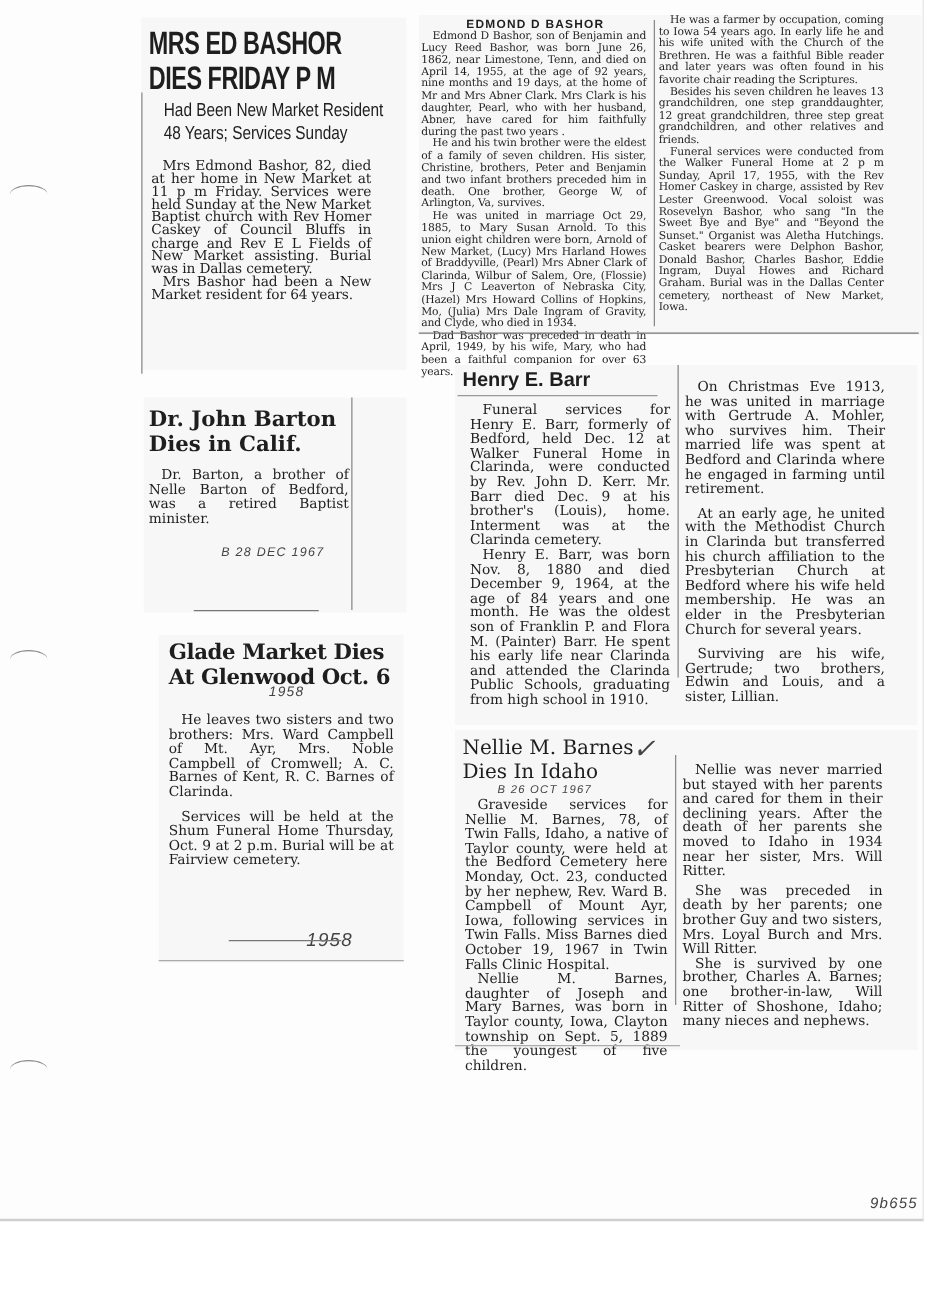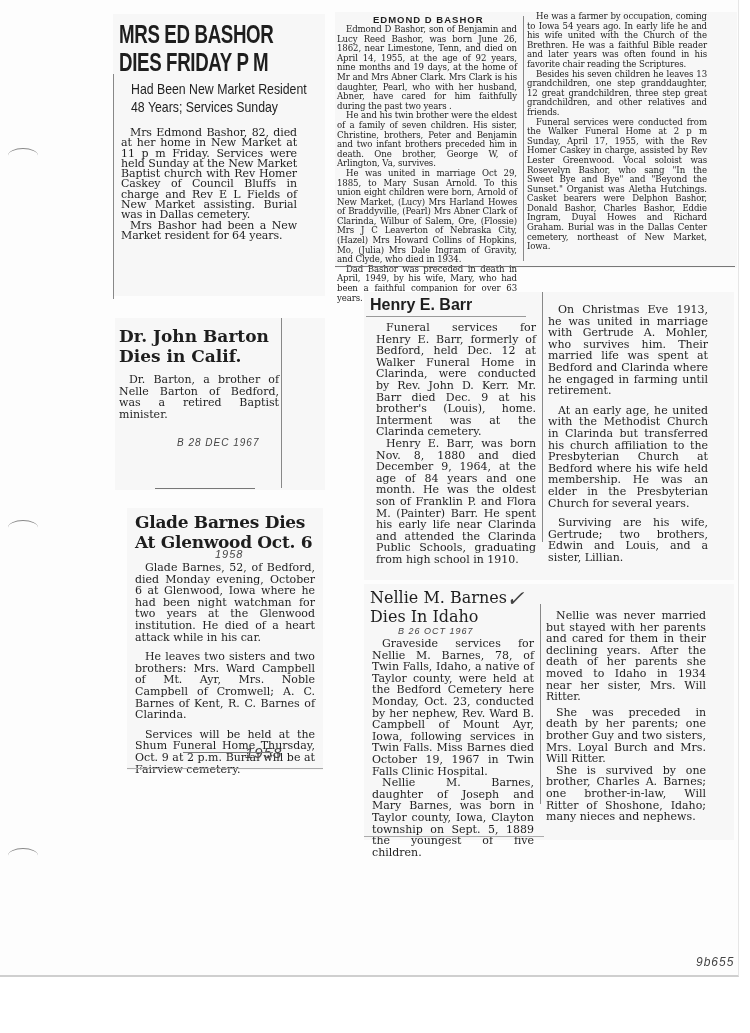--- a/index.html
+++ b/index.html
@@ -83,26 +83,25 @@
     <div class="txt2" style="position:absolute; left:4px; top:56px; width:160px;">
       <p>Dr. Barton, a brother of Nelle Barton of Bedford, was a retired Baptist minister.</p>
     </div>
     <div class="hand" style="position:absolute; left:62px; top:119px; font-size:10px;">B 28 DEC 1967</div>
     <div class="vrule" style="left:166px; top:0; height:170px;"></div>
     <div class="rule" style="left:40px; top:170px; width:100px;"></div>
   </div>
 
   <div class="clip" style="left:127px; top:508px; width:196px; height:262px;">
     <div style="position:absolute; left:8px; top:4px; font-weight:bold; font-size:17px; line-height:20px; letter-spacing:-0.3px;">
-      <div>Glade Barnes Dies</div>
+      <div>Glade Market Dies</div>
       <div>At Glenwood Oct. 6</div>
     </div>
     <div class="hand" style="position:absolute; left:88px; top:40px; font-size:11px;">1958</div>
     <div class="txt2" style="position:absolute; left:8px; top:54px; width:180px;">
-      <p>Glade Barnes, 52, of Bedford, died Monday evening, October 6 at Glenwood, Iowa where he had been night watchman for two years at the Glenwood institution. He died of a heart attack while in his car.</p>
       <p style="margin-top:8px;">He leaves two sisters and two brothers: Mrs. Ward Campbell of Mt. Ayr, Mrs. Noble Campbell of Cromwell; A. C. Barnes of Kent, R. C. Barnes of Clarinda.</p>
       <p style="margin-top:8px;">Services will be held at the Shum Funeral Home Thursday, Oct. 9 at 2 p.m. Burial will be at Fairview cemetery.</p>
     </div>
     <div class="hand" style="position:absolute; left:118px; top:236px; font-size:15px;">1958</div>
     <div class="rule" style="left:56px; top:244px; width:90px;"></div>
     <div class="rule" style="left:0; top:260px; width:196px; border-color:#aaa;"></div>
   </div>
 
   <div class="clip" style="left:364px; top:292px; width:370px; height:288px;">
     <div style="position:absolute; left:6px; top:4px; font-family:'Liberation Sans',sans-serif; font-weight:bold; font-size:16px;">Henry E. Barr</div>

